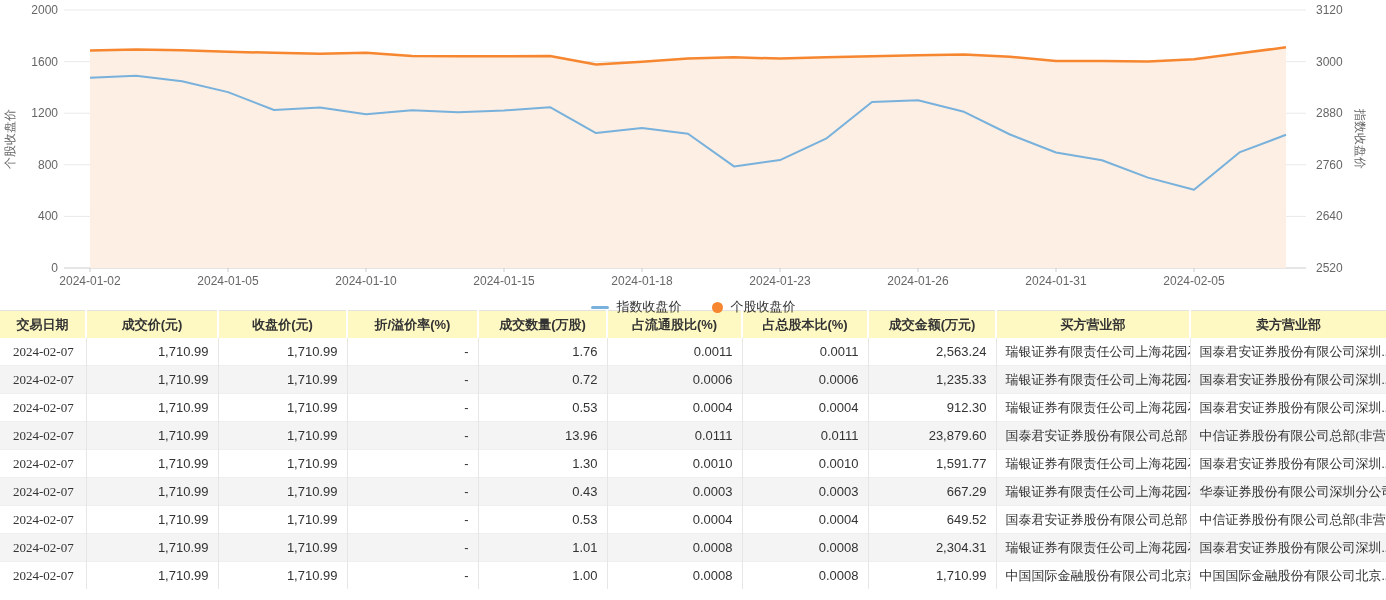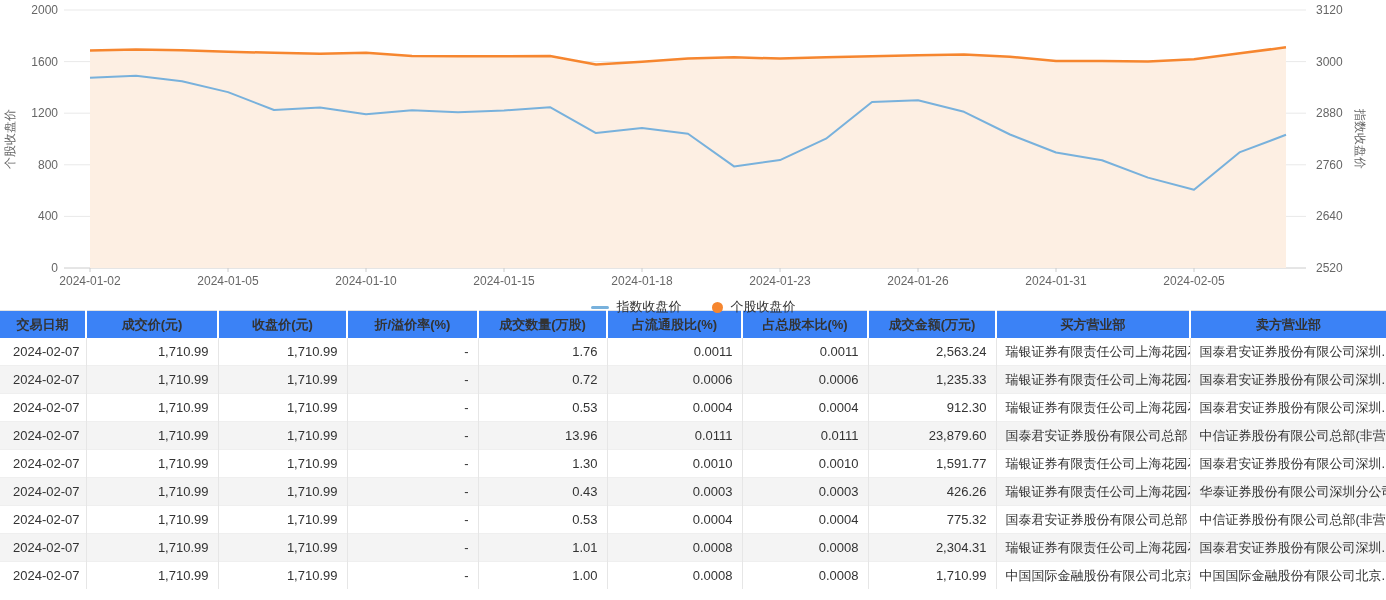--- a/index.html
+++ b/index.html
@@ -6,29 +6,29 @@
   body{width:1386px;height:600px;overflow:hidden;font-family:"Liberation Sans","DejaVu Sans",sans-serif;}
   .chart-wrap{position:relative;width:1386px;height:294px;}
   svg{display:block;}
   svg text{font-family:"Liberation Sans","DejaVu Sans",sans-serif;}
   .legend{display:flex;justify-content:center;align-items:center;gap:30px;height:22px;margin-top:4px;}
   .legend-item{display:flex;align-items:center;gap:8px;cursor:pointer;}
   .lg-line{display:inline-block;width:18px;height:3px;border-radius:2px;background:#78b1dc;}
   .lg-dot{display:inline-block;width:11px;height:11px;border-radius:50%;background:#f6862f;}
   .lg-label{font-size:13px;color:#333;}
   .trade-table{width:1386px;border-collapse:collapse;table-layout:fixed;margin-top:16px;border-top:1px solid #e2e2e2;}
-  .trade-table th{background:#3b82f6;color:#333;font-size:13px;font-weight:bold;height:27px;padding:0 8px;
+  .trade-table th{background:#fef9c3;color:#333;font-size:13px;font-weight:bold;height:27px;padding:0 8px;
     text-align:center;border-left:2px solid #fff;white-space:nowrap;overflow:hidden;}
   .trade-table th:first-child{border-left:none;}
   .trade-table td{color:#333;font-size:13px;height:27px;padding:0 9px;white-space:nowrap;overflow:hidden;}
   .trade-table td+td{border-left:1px solid #e6e6e6;}
   .trade-table tbody tr:nth-child(even){background:#f4f4f4;}
   .trade-table tbody tr+tr td{border-top:1px solid #efefef;}
   .trade-table td.right{text-align:right;}
-  .trade-table td.left{text-align:left;}
+  .trade-table td.left{text-align:left;font-family:Liberation Serif, serif;}
   .trade-table td:first-child{padding-left:13px;}
 </style>
 </head>
 <body>
 
 <div class="page">
 
   <div class="chart-wrap">
     <svg id="chart-svg" width="1386" height="292">
         <line x1="64" y1="268" x2="1306" y2="268" stroke="#cccccc" stroke-width="1"></line>
@@ -174,33 +174,33 @@
           <td class="left">国泰君安证券股份有限公司深圳...</td>
         </tr>
         <tr>
           <td class="left">2024-02-07</td>
           <td class="right">1,710.99</td>
           <td class="right">1,710.99</td>
           <td class="right">-</td>
           <td class="right">0.43</td>
           <td class="right">0.0003</td>
           <td class="right">0.0003</td>
-          <td class="right">426.26</td>
+          <td class="right">667.29</td>
           <td class="left">瑞银证券有限责任公司上海花园石...</td>
           <td class="left">华泰证券股份有限公司深圳分公司</td>
         </tr>
         <tr>
           <td class="left">2024-02-07</td>
           <td class="right">1,710.99</td>
           <td class="right">1,710.99</td>
           <td class="right">-</td>
           <td class="right">0.53</td>
           <td class="right">0.0004</td>
           <td class="right">0.0004</td>
-          <td class="right">775.32</td>
+          <td class="right">649.52</td>
           <td class="left">国泰君安证券股份有限公司总部</td>
           <td class="left">中信证券股份有限公司总部(非营...</td>
         </tr>
         <tr>
           <td class="left">2024-02-07</td>
           <td class="right">1,710.99</td>
           <td class="right">1,710.99</td>
           <td class="right">-</td>
           <td class="right">1.01</td>
           <td class="right">0.0008</td>

